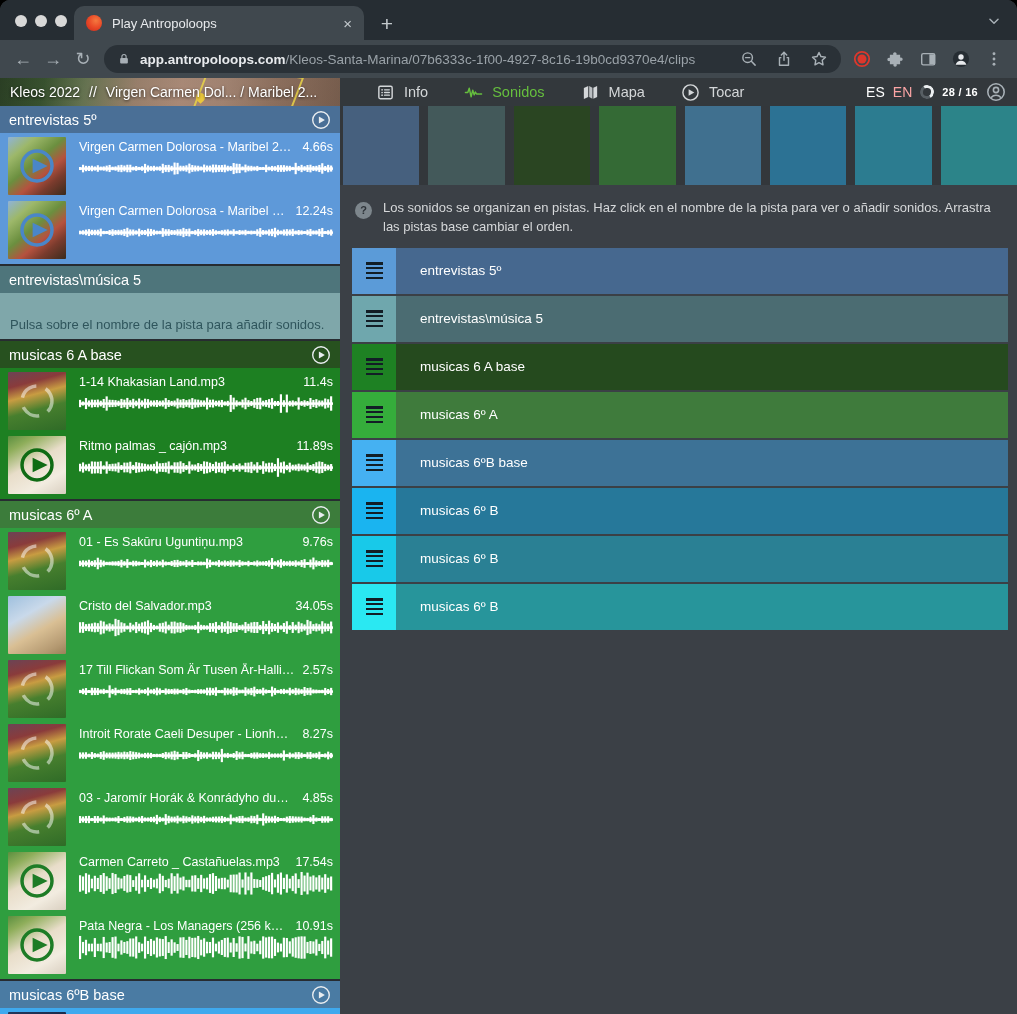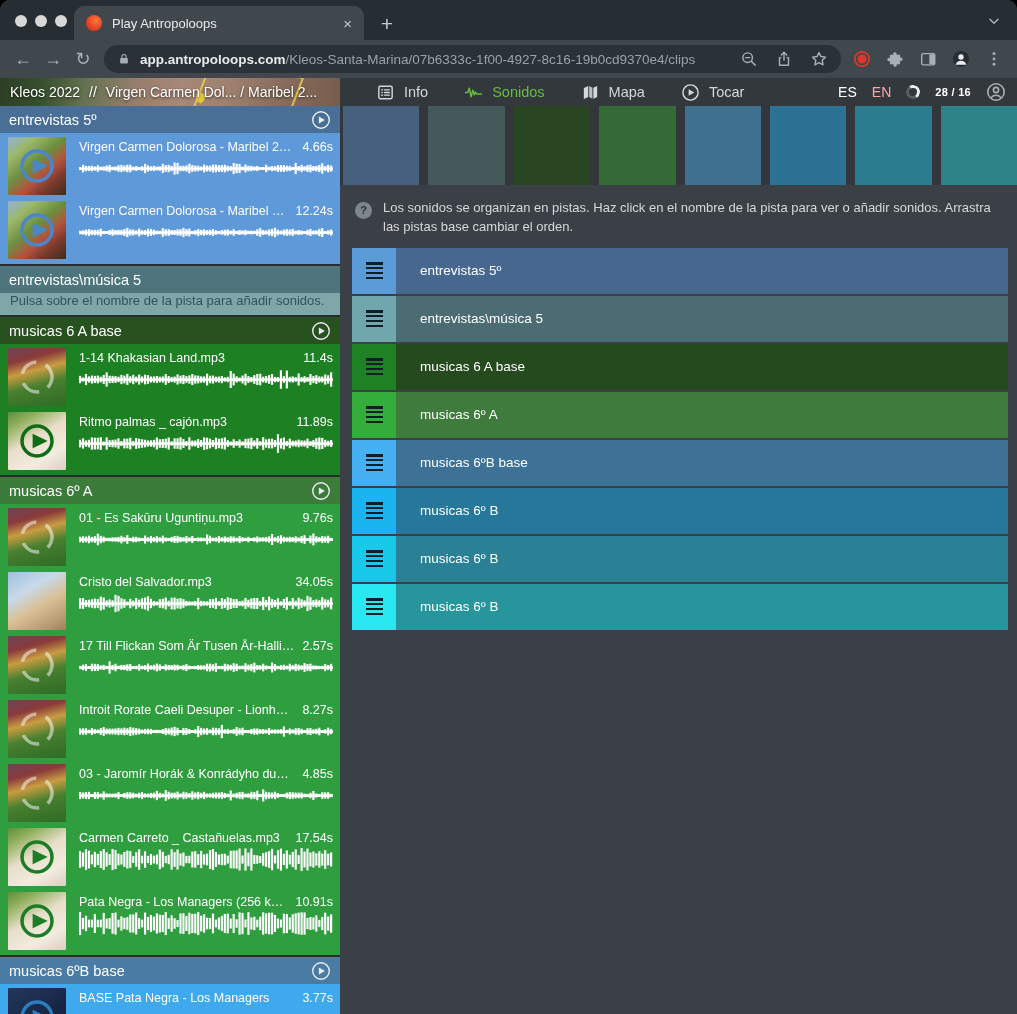--- a/index.html
+++ b/index.html
@@ -47,37 +47,37 @@
   .bc::after{content:'';position:absolute;left:196px;bottom:4px;width:9px;height:9px;background:#eac73c;
     border-radius:50% 50% 50% 0;transform:rotate(-45deg);}
   .bc span{position:relative;z-index:1;}
   .nav{display:flex;align-items:center;gap:36px;margin-left:36px;color:#d4d7d9;font-size:14.5px;}
   .nav-item{display:flex;align-items:center;gap:9px;}
   .nav-item svg{width:19px;height:19px;display:block;}
   .nav-item .nst{stroke:#d4d7d9;fill:none;stroke-width:1.5;stroke-linecap:round;stroke-linejoin:round;}
   .nav-item .nfl{fill:#d4d7d9;}
   .nav-item.active{color:#66bf3e;}
   .nav-item.active .nst{stroke:#66bf3e;}
-  .hdr-right{margin-left:auto;display:flex;align-items:center;gap:15px;padding-right:11px;}
+  .hdr-right{margin-left:auto;display:flex;align-items:center;gap:8px;padding-right:11px;}
   .lang{font-size:14px;}
   .lang.on{color:#fff;}
   .lang.off{color:#fca5a5;}
   .spinner{width:14px;height:14px;border-radius:50%;border:3px solid #585f64;border-top-color:#eceff1;border-right-color:#eceff1;transform:rotate(12deg);}
   .counter{color:#fff;font-size:11px;font-weight:700;letter-spacing:.3px;text-align:center;}
 
   
   .content{flex:1;display:flex;min-height:0;}
 
   
   .sidebar{width:340px;flex:none;background:#2c3136;overflow:hidden;}
   .section{border-top:2px solid #272c31;}
   .section:first-child{border-top:none;}
   .sec-header{height:27px;display:flex;align-items:center;padding:0 9px;color:#fff;font-size:14.5px;}
   .sec-play{margin-left:auto;width:20px;height:20px;flex:none;}
-  .sec-note{padding:0 10px 7px;font-size:13px;}
+  .sec-note{padding:24px 10px 7px;font-size:13px;}
   .clips{padding:1px 0 2px;}
   .clip{height:64px;display:flex;align-items:center;padding:0 7px 0 8px;}
   .thumb{width:58px;height:58px;flex:none;position:relative;border-radius:1px;overflow:hidden;}
   .thumb svg{position:absolute;inset:0;width:100%;height:100%;}
   .thumb-balcony{background:linear-gradient(140deg,#8fb3d9 0%,#9db86a 22%,#6b8f3f 45%,#b5523f 63%,#7a3b2d 78%,#3a2b1c 100%);}
   .thumb-soccer{background:linear-gradient(165deg,#6b4455 0%,#8a3b3b 22%,#c89c42 40%,#477f2e 62%,#2f6b27 100%);}
   .thumb-dog{background:linear-gradient(150deg,#5b8f3f 0%,#8fae5b 18%,#e8ddc9 45%,#f2ece0 74%,#d9cfc0 100%);}
   .thumb-jesus{background:linear-gradient(150deg,#9fc0de 0%,#c9d9ea 32%,#d9bf94 58%,#b59a72 85%,#9a8159 100%);}
   .thumb-navy{background:linear-gradient(150deg,#23375c 0%,#172544 55%,#0f1a30 100%);}
   .clip-main{flex:1;min-width:0;margin-left:13px;align-self:flex-start;padding-top:6px;}

